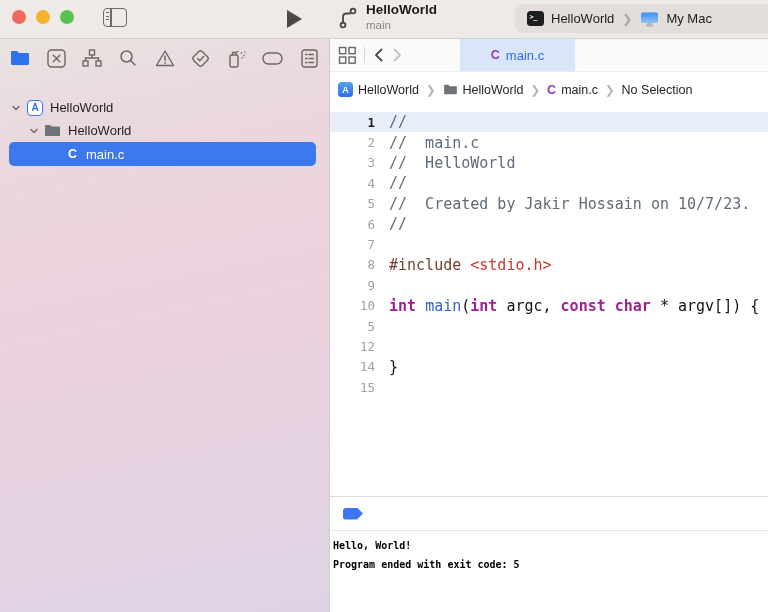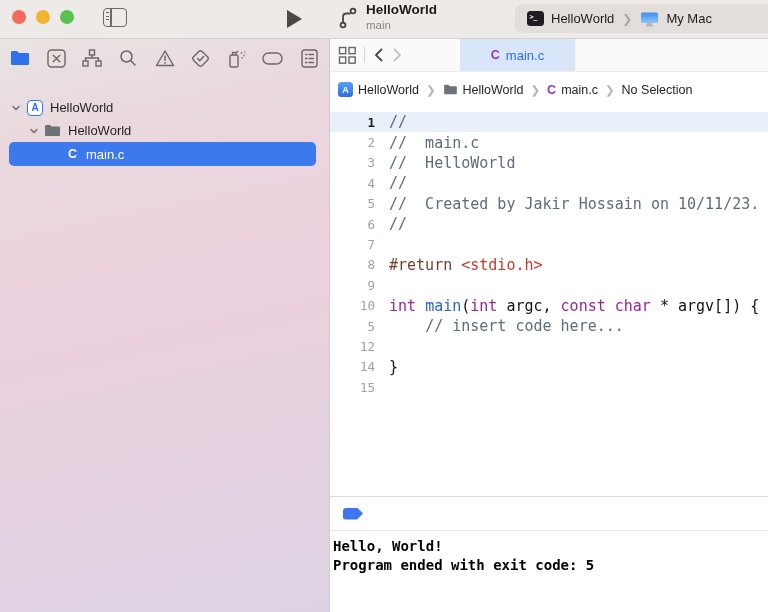--- a/index.html
+++ b/index.html
@@ -67,34 +67,34 @@
   .jb-chev { color:#b7b4b1; font-size:11.5px; margin:0 2px; }
   .jb-app { width:15px; height:15px; border-radius:3.5px; background:linear-gradient(180deg,#57a0f7,#2d6cea); color:#fff; font-size:9px; font-weight:bold; display:flex; align-items:center; justify-content:center; }
 
   .editor { position:absolute; left:0; top:68px; width:438px; height:389px; background:#fff; overflow:hidden; padding-top:5px; }
   .code-line { position:relative; height:20.4px; display:flex; align-items:center; font-family:"DejaVu Sans Mono", monospace; font-size:15px; white-space:pre; }
   .code-line.current { background:#e9eff9; }
   .ln { width:45px; flex:0 0 auto; text-align:right; font-size:12.5px; color:#9aa2ab; padding-right:0; font-family:"DejaVu Sans Mono", monospace; }
   .current .ln { color:#1e1e20; font-weight:bold; }
   .code { margin-left:14px; }
   .tk-com { color:#5d6c79; }
-  .tk-kw  { color:#9b2393; font-weight:normal; }
+  .tk-kw  { color:#9b2393; font-weight:bold; }
   .tk-fn  { color:#2b66c4; }
   .tk-fn2 { color:#3900a0; }
   .tk-str { color:#c7392c; }
   .tk-num { color:#1c00cf; }
   .tk-pre { color:#6f3f2e; }
   .tk-inc { color:#c7392c; }
   .tk-pl  { color:#111; }
 
   .debugbar { position:absolute; left:0; top:457px; width:438px; height:35px; border-top:1px solid #e0dedd; border-bottom:1px solid #e8e6e5; background:#fff; display:flex; align-items:center; }
   .bp-icon { margin-left:13px; width:20px; height:12px; background:#3d76f2; border-radius:3px 1px 1px 3px; clip-path:polygon(0 0, 70% 0, 100% 50%, 70% 100%, 0 100%); }
 
   .console { position:absolute; left:0; top:492px; width:438px; height:81px; background:#fff; padding:6px 0 0 3px; }
-  .console-line { font-family:"DejaVu Sans Mono", monospace; font-size:14px; font-weight:bold; color:#000; line-height:18.5px; white-space:pre; }
+  .console-line { font-family:"DejaVu Sans Mono", monospace; font-size:10px; font-weight:bold; color:#000; line-height:18.5px; white-space:pre; }
 </style>
 </head>
 <body>
 
 <div class="window">
 
   <div class="toolbar">
     <div class="traffic t-red"></div>
     <div class="traffic t-yellow"></div>
     <div class="traffic t-green"></div>
@@ -264,27 +264,27 @@
       <span class="jb-chev">❯</span>
       <span>No Selection</span>
     </div>
 
     <div class="editor">
       <div id="code-lines">
           <div class="code-line current"><span class="ln">1</span><span class="code"><span class="tk-com">//</span></span></div>
           <div class="code-line"><span class="ln">2</span><span class="code"><span class="tk-com">//  main.c</span></span></div>
           <div class="code-line"><span class="ln">3</span><span class="code"><span class="tk-com">//  HelloWorld</span></span></div>
           <div class="code-line"><span class="ln">4</span><span class="code"><span class="tk-com">//</span></span></div>
-          <div class="code-line"><span class="ln">5</span><span class="code"><span class="tk-com">//  Created by Jakir Hossain on 10/11/23.</span></span></div>
+          <div class="code-line"><span class="ln">5</span><span class="code"><span class="tk-com">//  Created by Jakir Hossain on 10/7/23.</span></span></div>
           <div class="code-line"><span class="ln">6</span><span class="code"><span class="tk-com">//</span></span></div>
           <div class="code-line"><span class="ln">7</span><span class="code"></span></div>
-          <div class="code-line"><span class="ln">8</span><span class="code"><span class="tk-pre">#return </span><span class="tk-inc">&lt;stdio.h&gt;</span></span></div>
+          <div class="code-line"><span class="ln">8</span><span class="code"><span class="tk-pre">#include </span><span class="tk-inc">&lt;stdio.h&gt;</span></span></div>
           <div class="code-line"><span class="ln">9</span><span class="code"></span></div>
           <div class="code-line"><span class="ln">10</span><span class="code"><span class="tk-kw">int</span><span class="tk-pl"> </span><span class="tk-fn">main</span><span class="tk-pl">(</span><span class="tk-kw">int</span><span class="tk-pl"> argc, </span><span class="tk-kw">const</span><span class="tk-pl"> </span><span class="tk-kw">char</span><span class="tk-pl"> * argv[]) {</span></span></div>
-          <div class="code-line"><span class="ln">5</span><span class="code"><span class="tk-pl">    </span><span class="tk-com">// insert code here...</span></span></div>
+          <div class="code-line"><span class="ln">5</span></div>
           <div class="code-line"><span class="ln">12</span></div>
           <div class="code-line"><span class="ln">14</span><span class="code"><span class="tk-pl">}</span></span></div>
           <div class="code-line"><span class="ln">15</span><span class="code"></span></div>
         </div>
     </div>
 
     <div class="debugbar">
       <div class="bp-icon"></div>
     </div>
 

